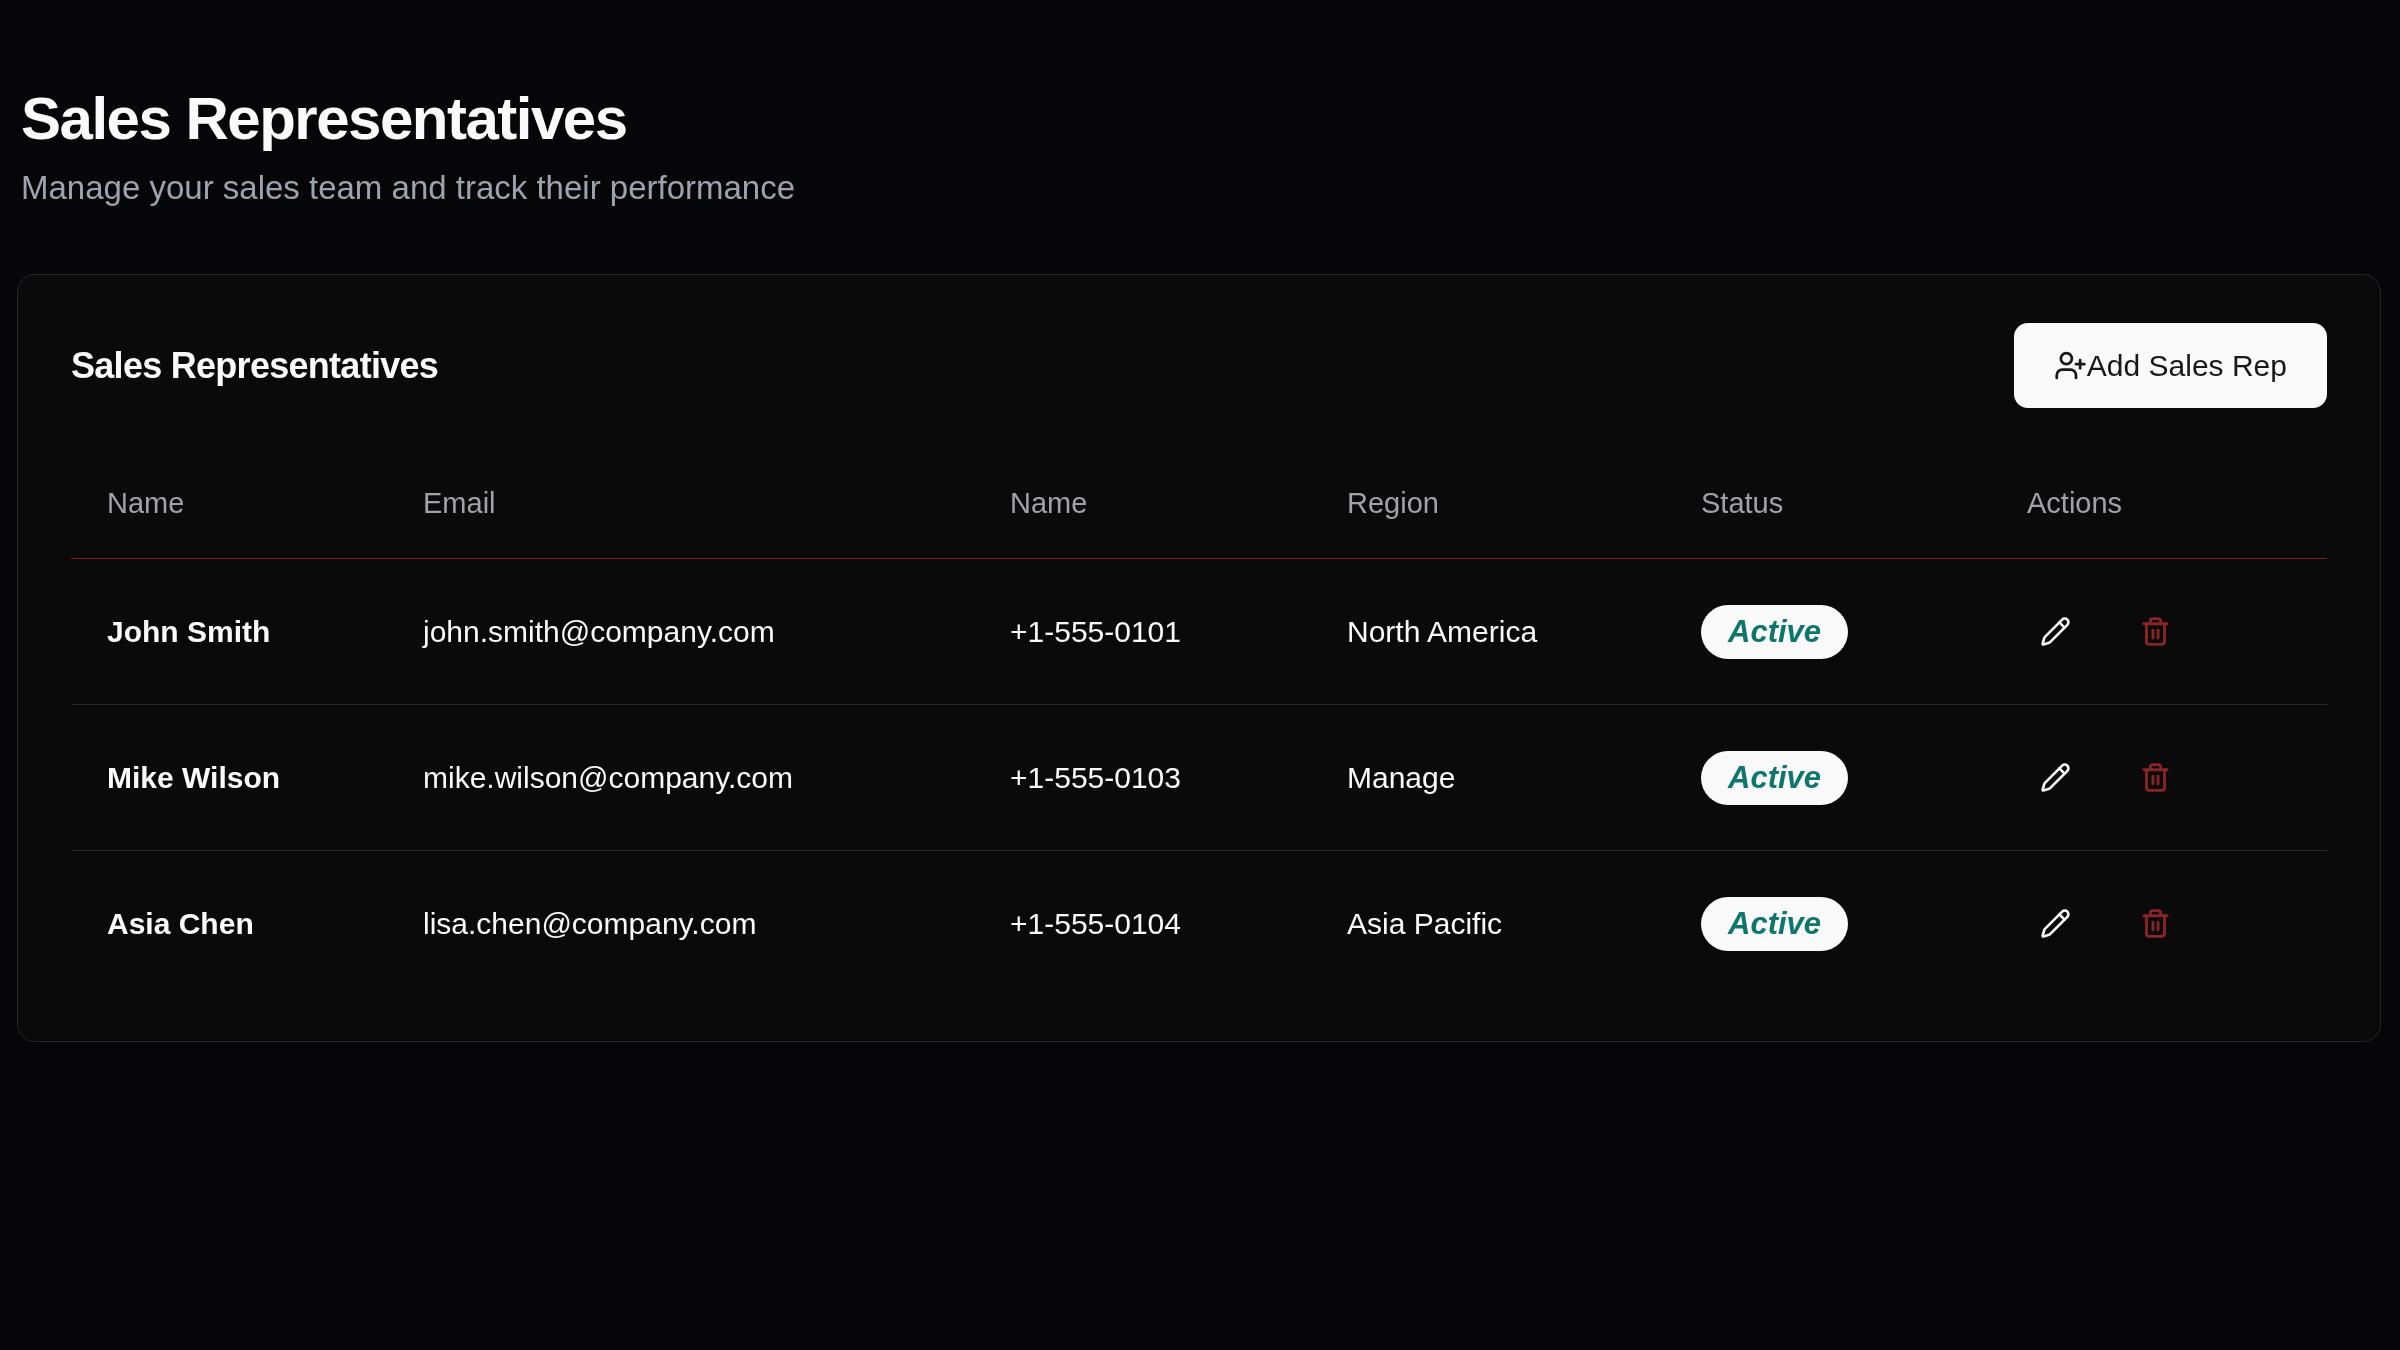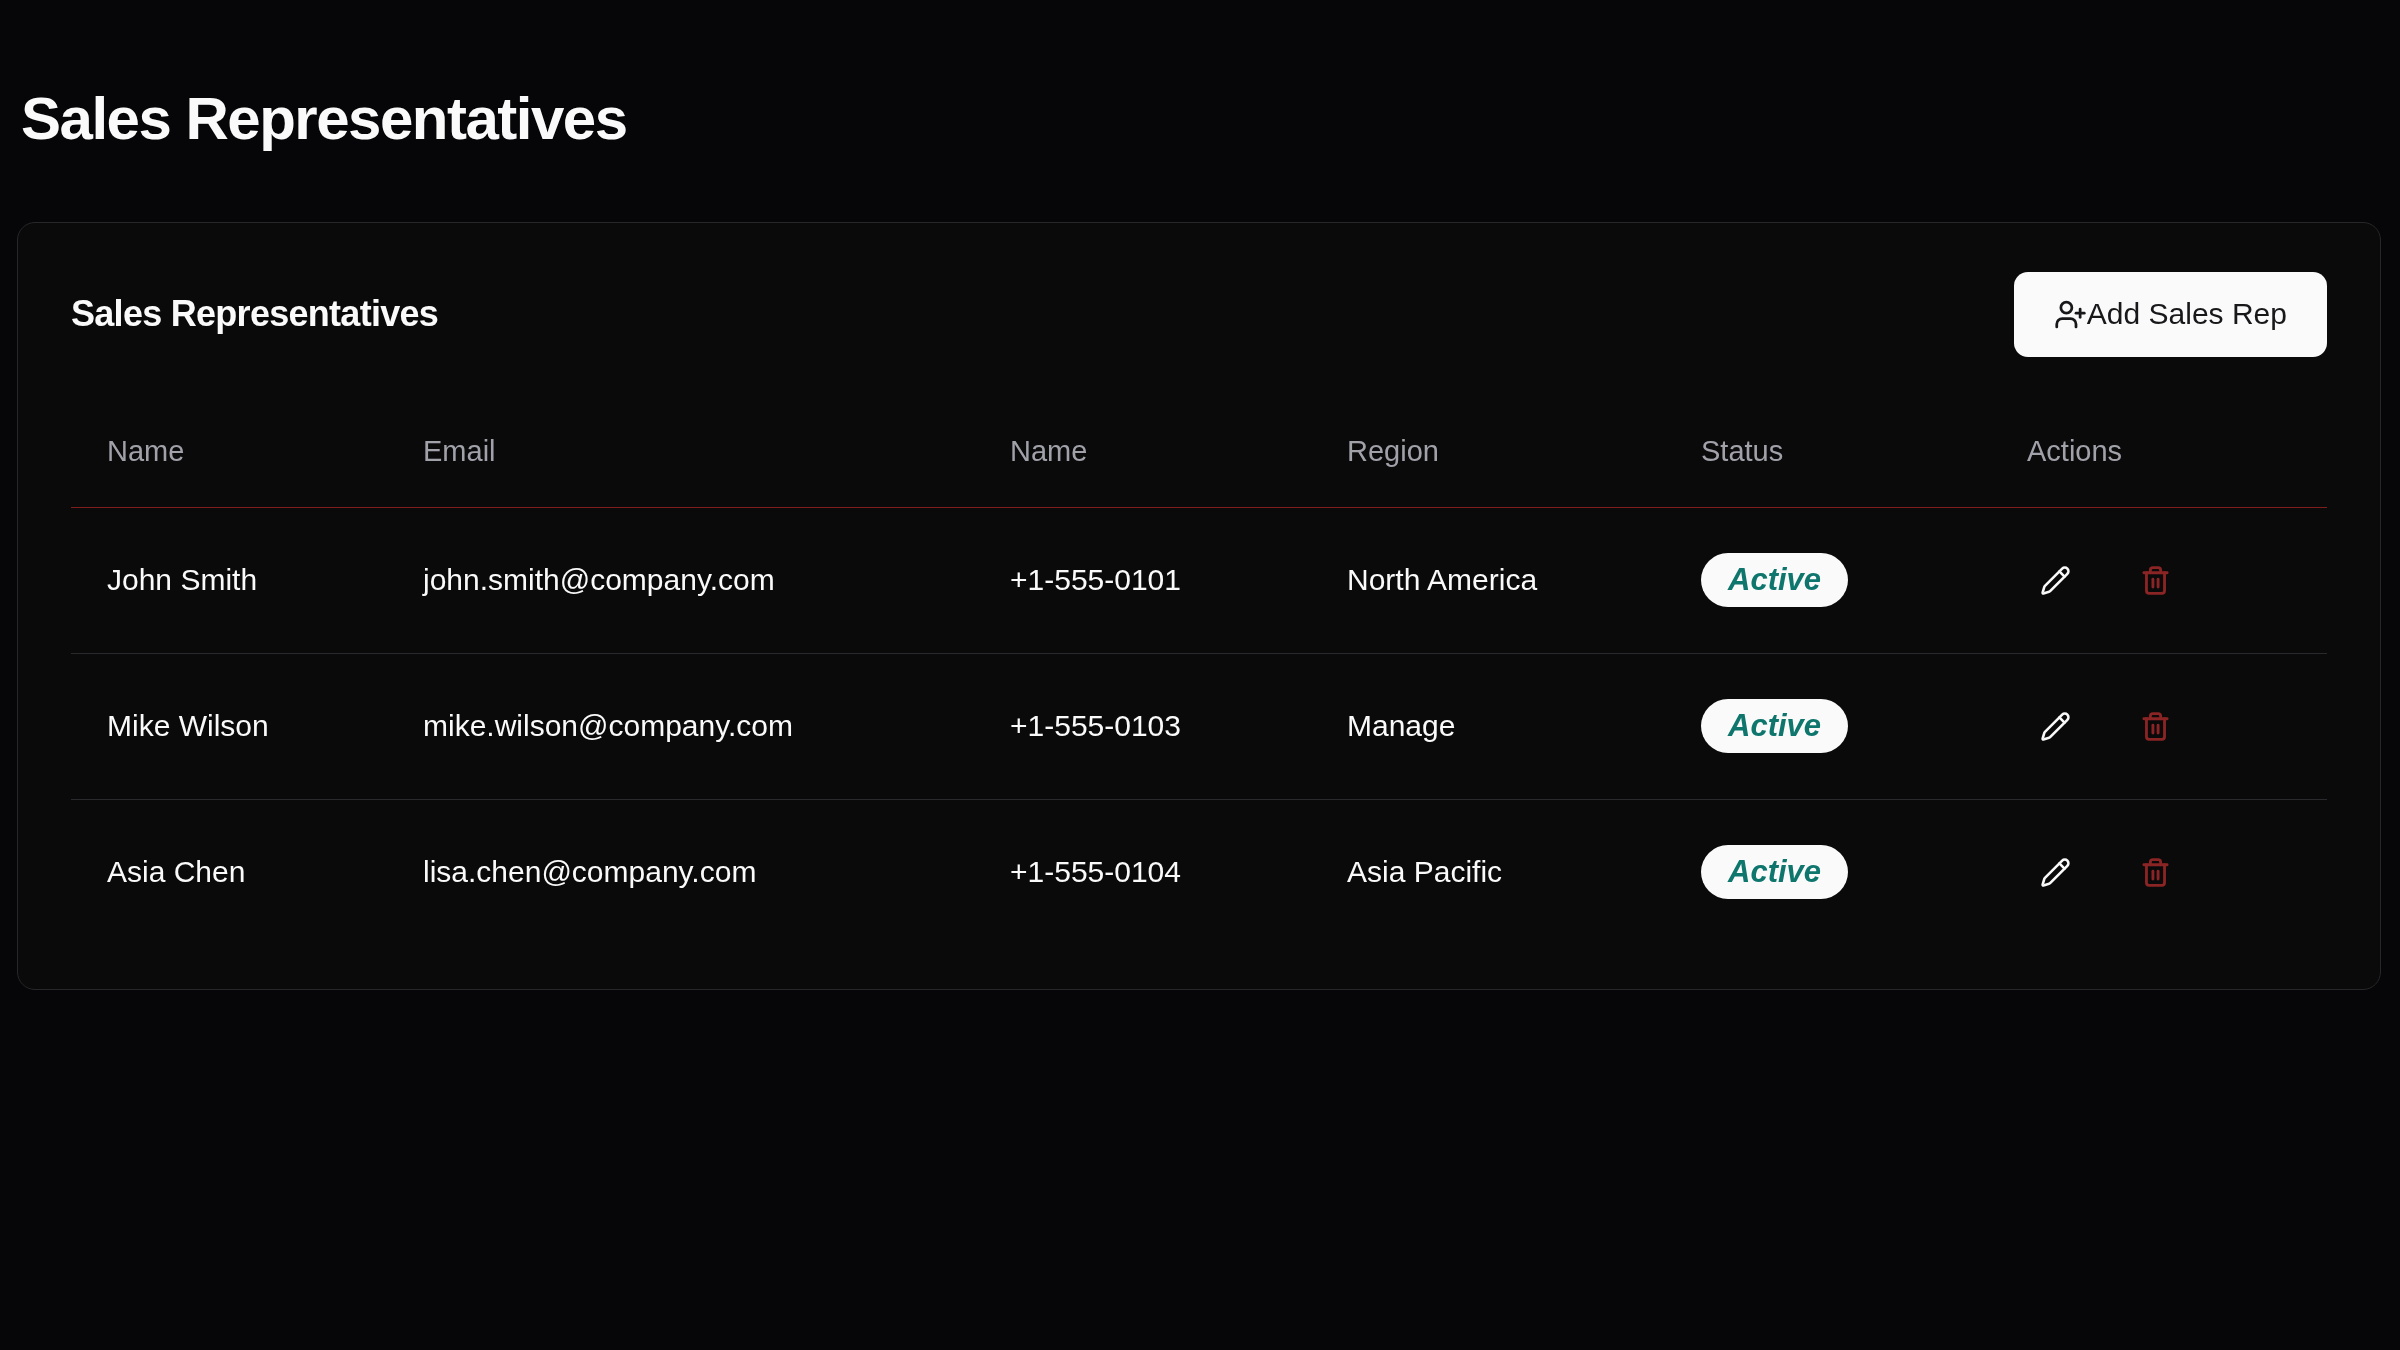--- a/index.html
+++ b/index.html
@@ -92,21 +92,21 @@
   tbody td {
     height: 146px;
     vertical-align: middle;
     padding: 0 0 0 36px;
     font-size: 30px;
     font-weight: 400;
     color: #fafafa;
     border-bottom: 1px solid #2a2a2e;
   }
   tbody tr:last-child td { border-bottom: none; }
-  td.cell-name { font-weight: 400; }
+  td.cell-name { font-weight: 700; }
   .badge {
     display: inline-flex;
     align-items: center;
     justify-content: center;
     padding: 10px 27px;
     border-radius: 999px;
     background: #fafafa;
     color: #0f766e;
     font-size: 31px;
     font-weight: 600;
@@ -132,20 +132,21 @@
   }
   .icon-btn svg { width: 31px; height: 31px; }
   .icon-btn.edit { color: #fafafa; }
   .icon-btn.delete { color: #8b2424; }
 </style>
 </head>
 <body>
 
 <div class="page">
   <h1 class="page-title">Sales Representatives</h1>
+  <p class="page-subtitle">Manage your sales team and track their performance</p>
 
   <section class="card">
     <div class="card-header">
       <h2 class="card-title">Sales Representatives</h2>
       <button class="add-btn">
         <span style="display:inline-flex;">
           <svg viewBox="0 0 24 24" fill="none" stroke="currentColor" stroke-width="2" stroke-linecap="round" stroke-linejoin="round">
             <path d="M16 21v-2a4 4 0 0 0-4-4H6a4 4 0 0 0-4 4v2"></path>
             <circle cx="9" cy="7" r="4"></circle>
             <line x1="19" x2="19" y1="8" y2="14"></line>

